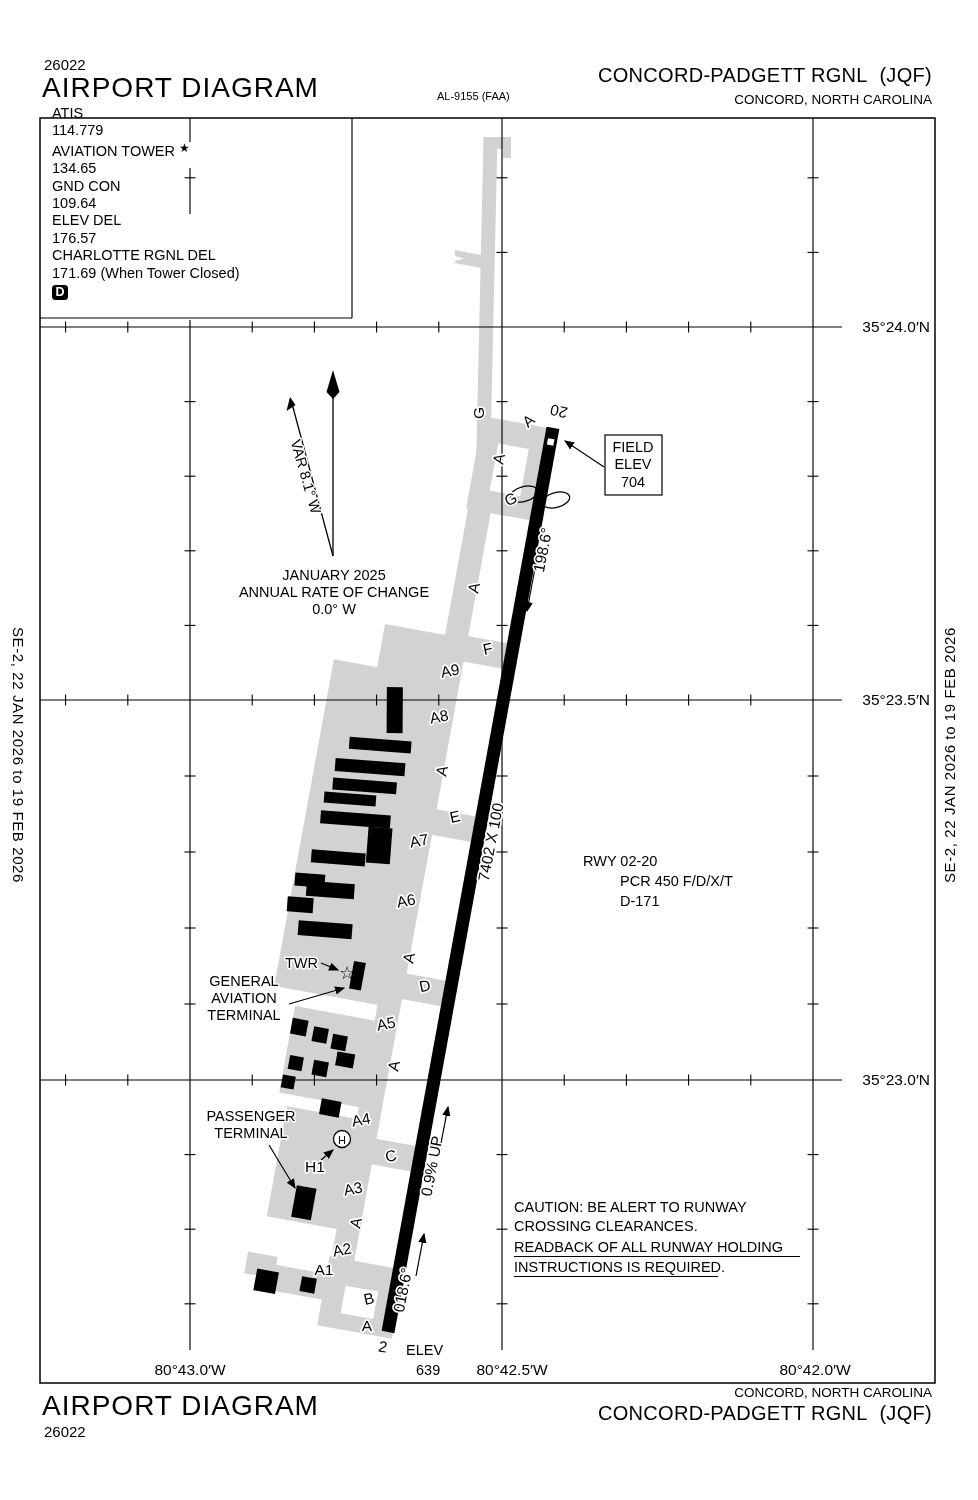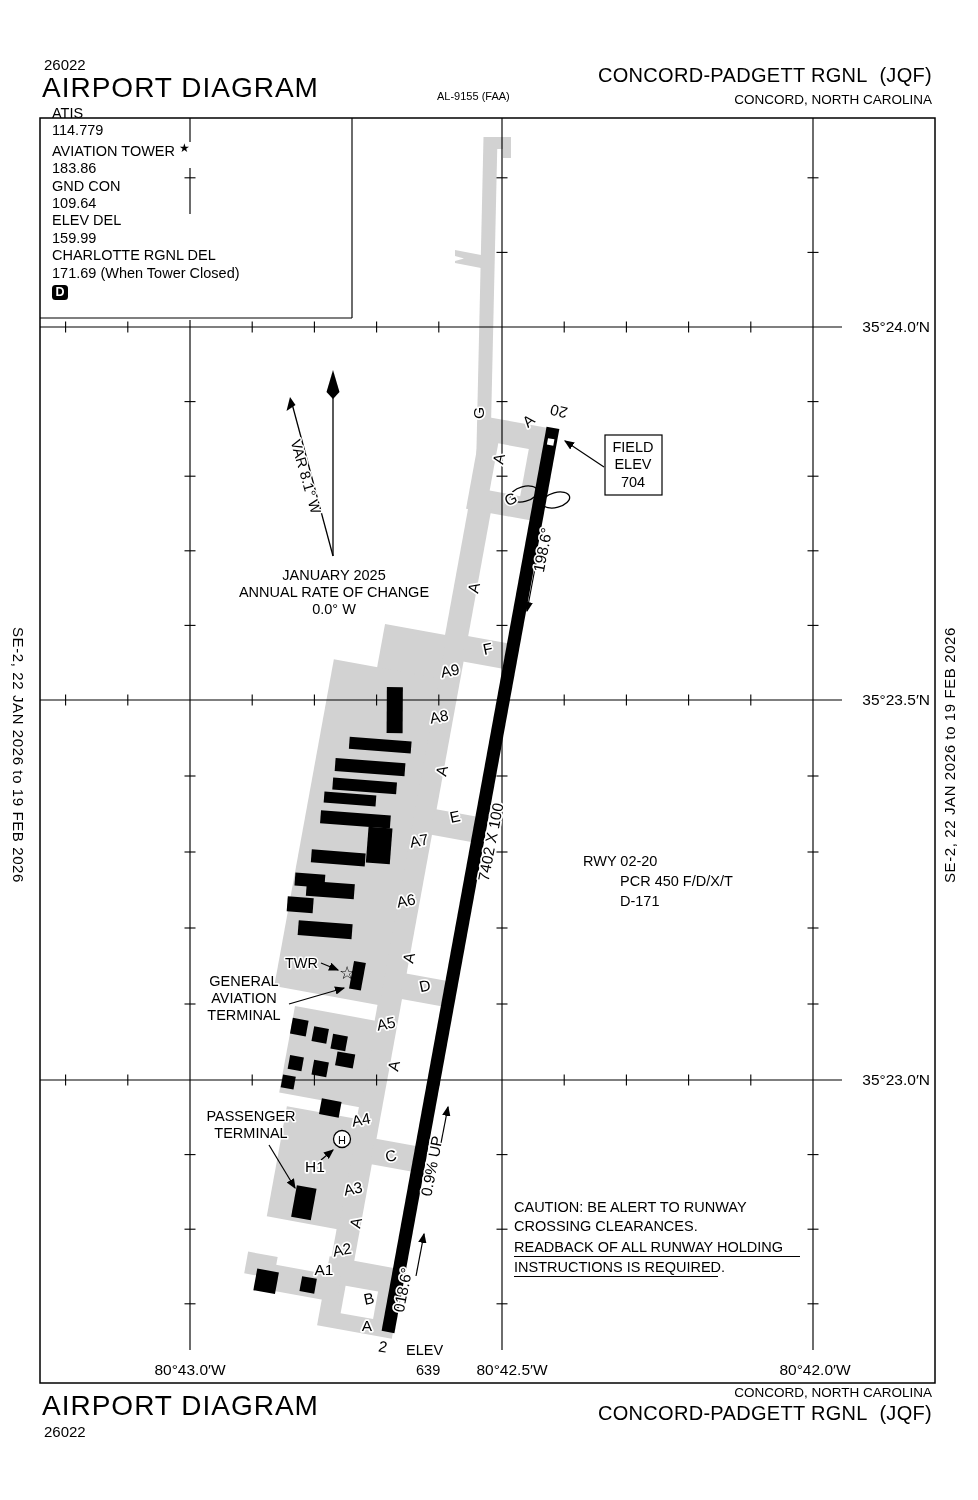--- a/index.html
+++ b/index.html
@@ -58,25 +58,25 @@
   <div class="abs f-city">CONCORD, NORTH CAROLINA</div>
   <div class="abs f-apt">
     <span>CONCORD-PADGETT RGNL</span>&nbsp;
     <span class="serif">(JQF)</span>
   </div>
 
   <div class="abs commbox">
     <div>ATIS</div>
     <div>114.779</div>
     <div><span>AVIATION TOWER</span> <span class="star">★</span></div>
-    <div>183.86</div>
+    <div>134.65</div>
     <div>GND CON</div>
     <div>109.64</div>
     <div>ELEV DEL</div>
-    <div>159.99</div>
+    <div>176.57</div>
     <div>CHARLOTTE RGNL DEL</div>
     <div>171.69 (When Tower Closed)</div>
     <div><span class="dbadge">D</span></div>
   </div>
 
   <svg class="abs" style="left:0;top:0" width="978" height="1500" viewBox="0 0 978 1500">
     <defs>
       <marker id="ah" markerWidth="9" markerHeight="7" refX="7.5" refY="3.5" orient="auto">
         <path d="M0,0 L8.5,3.5 L0,7 z" fill="#000"></path>
       </marker>

